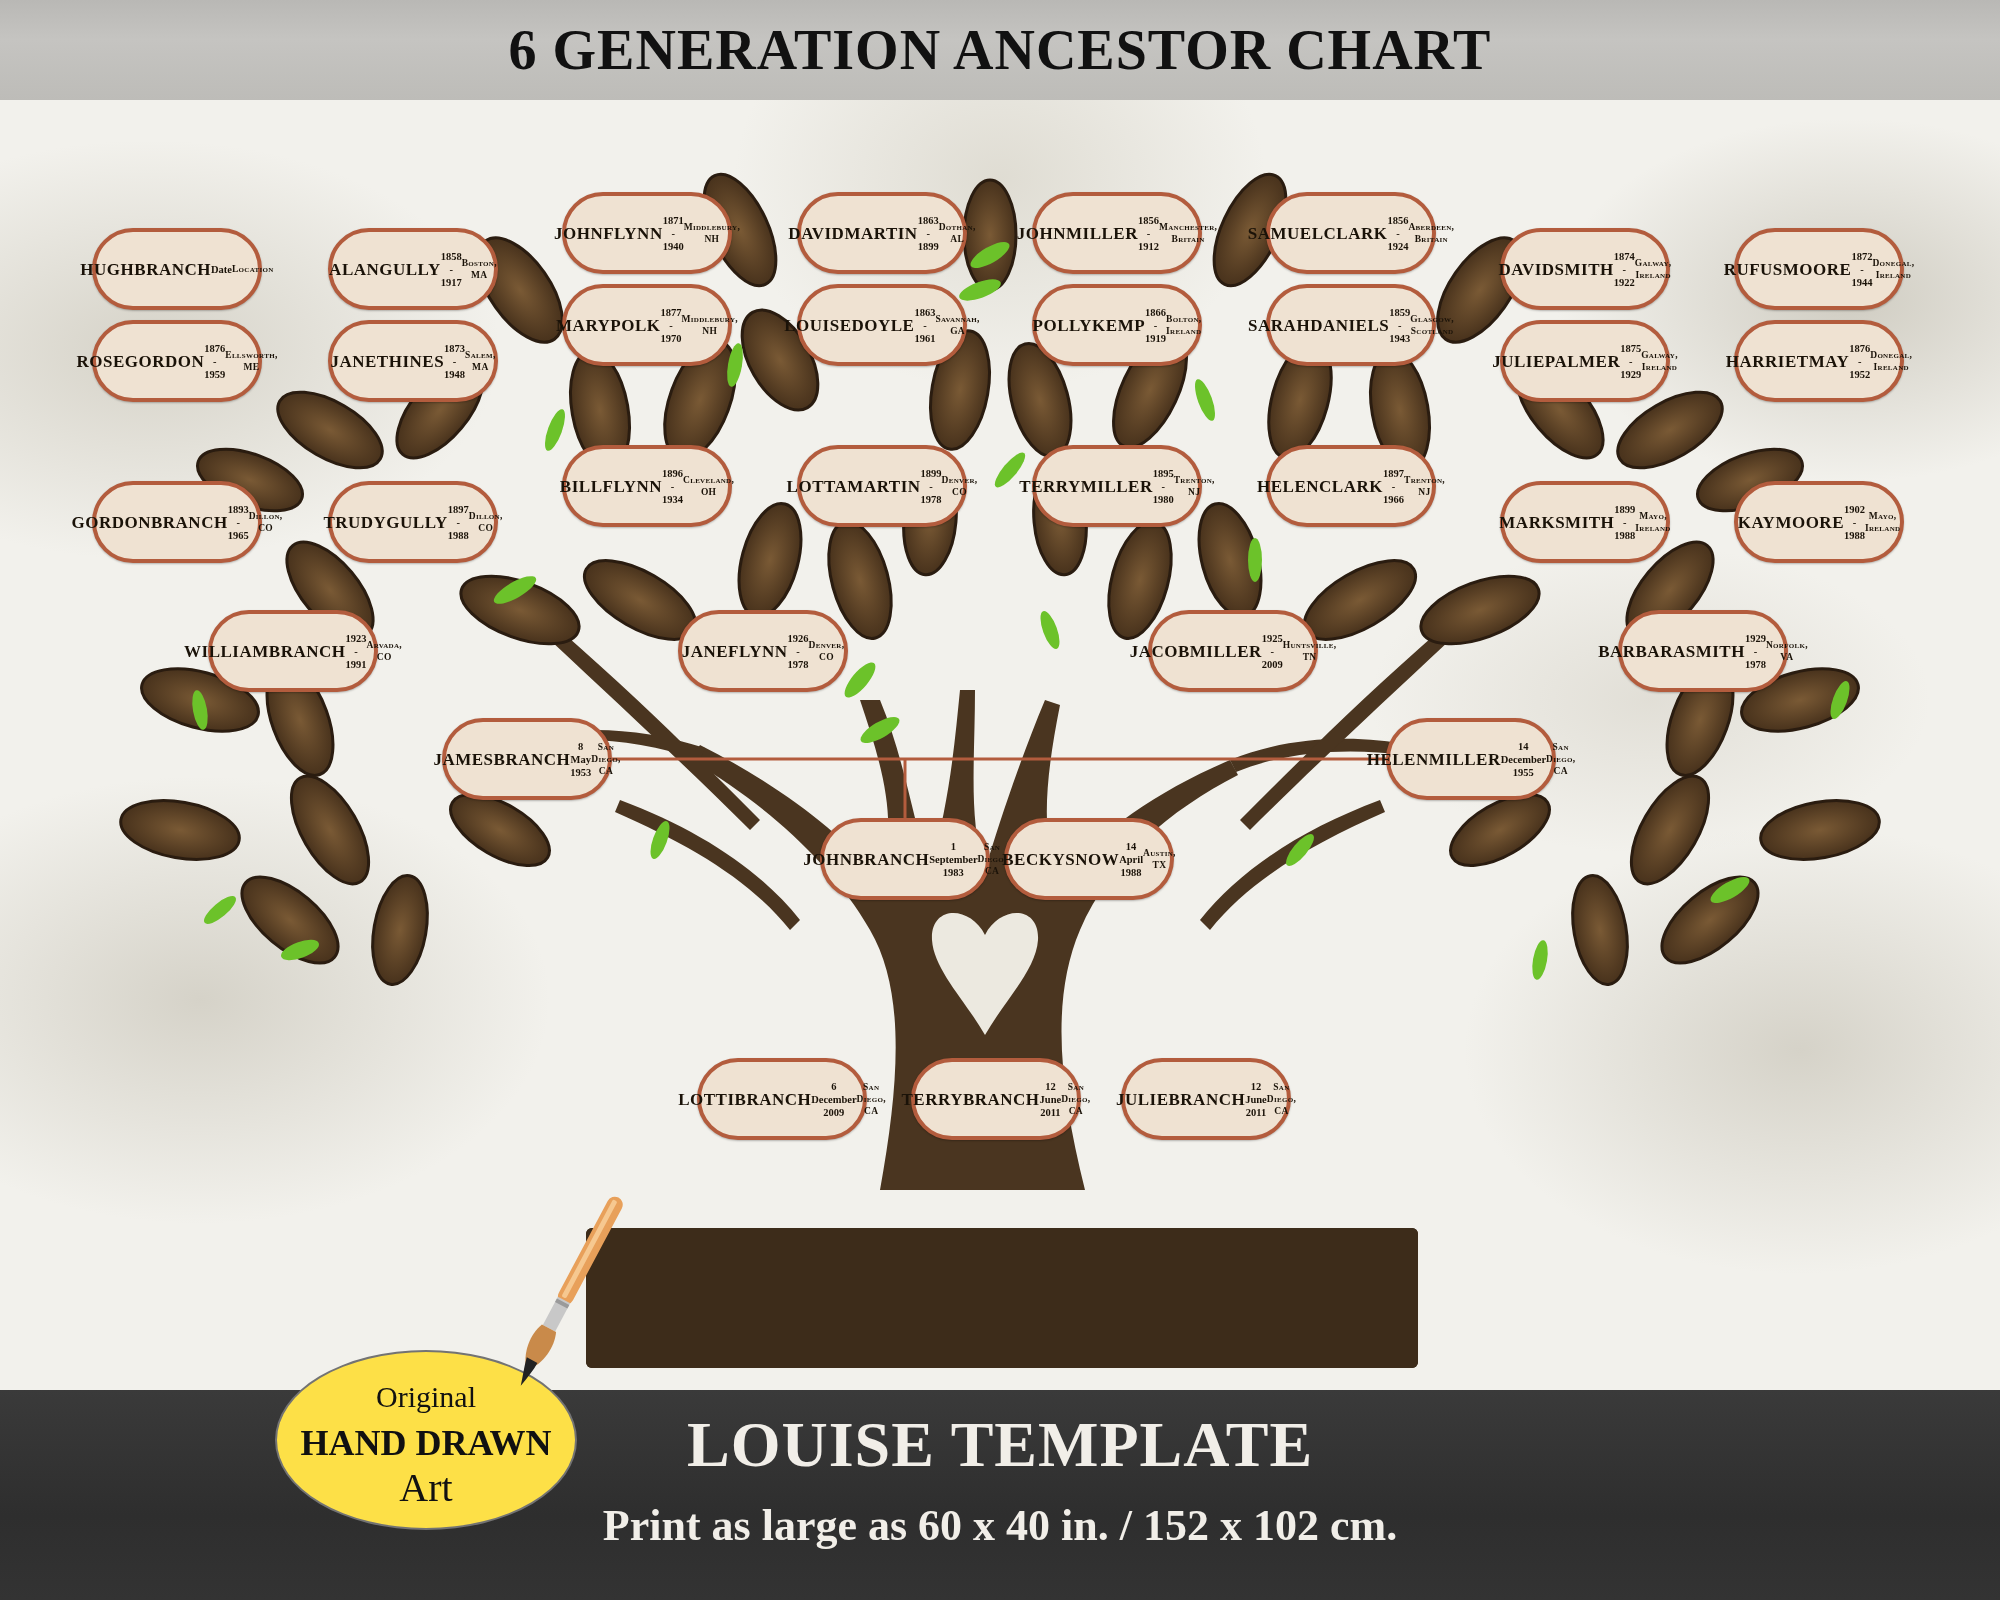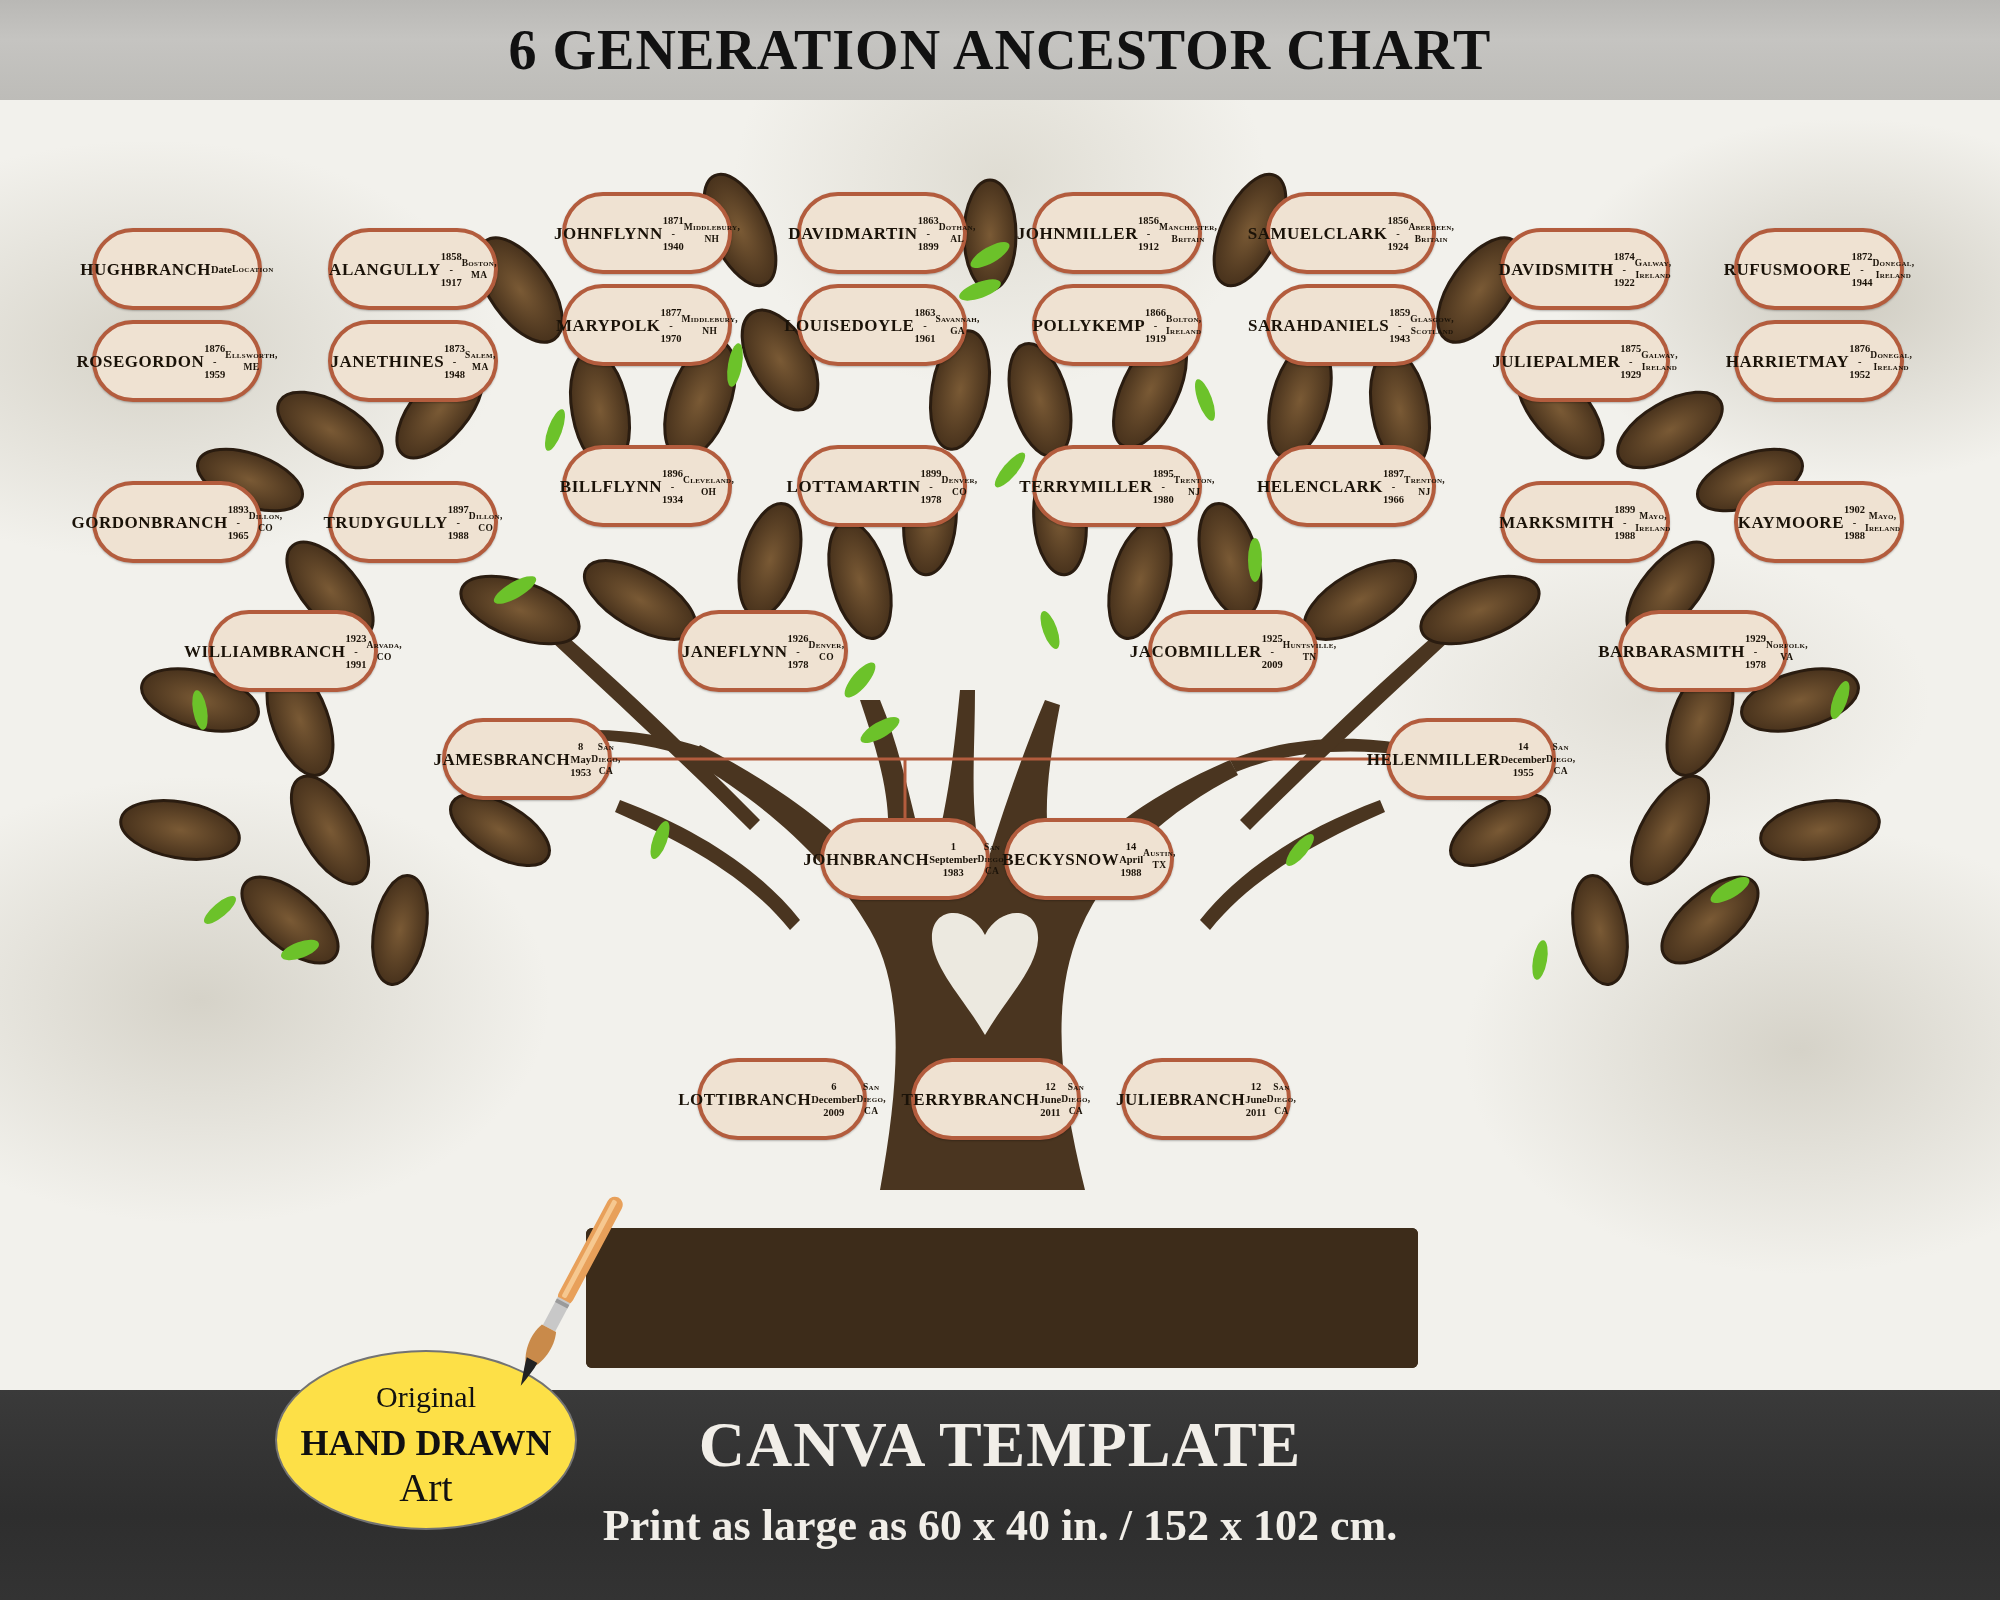--- a/index.html
+++ b/index.html
@@ -360,21 +360,21 @@
       <div class="dt">12 June 2011</div>
       <div class="pl">San Diego, CA</div>
     </div>
   </div>
 
 <div class="family-plaque">
   <div class="frame"></div>
 </div>
 
 <div class="footer">
-  <div class="footer-title">CANVA TEMPLATE</div>
+  <div class="footer-title">LOUISE TEMPLATE</div>
   <div class="footer-sub">Print as large as 60 x 40 in. / 152 x 102 cm.</div>
 </div>
 
 <div class="badge">
   <div class="l1">Original</div>
   <div class="l2">HAND DRAWN</div>
   <div class="l3">Art</div>
 </div>
 
 <svg class="brush" width="2000" height="1600" style="pointer-events:none">

